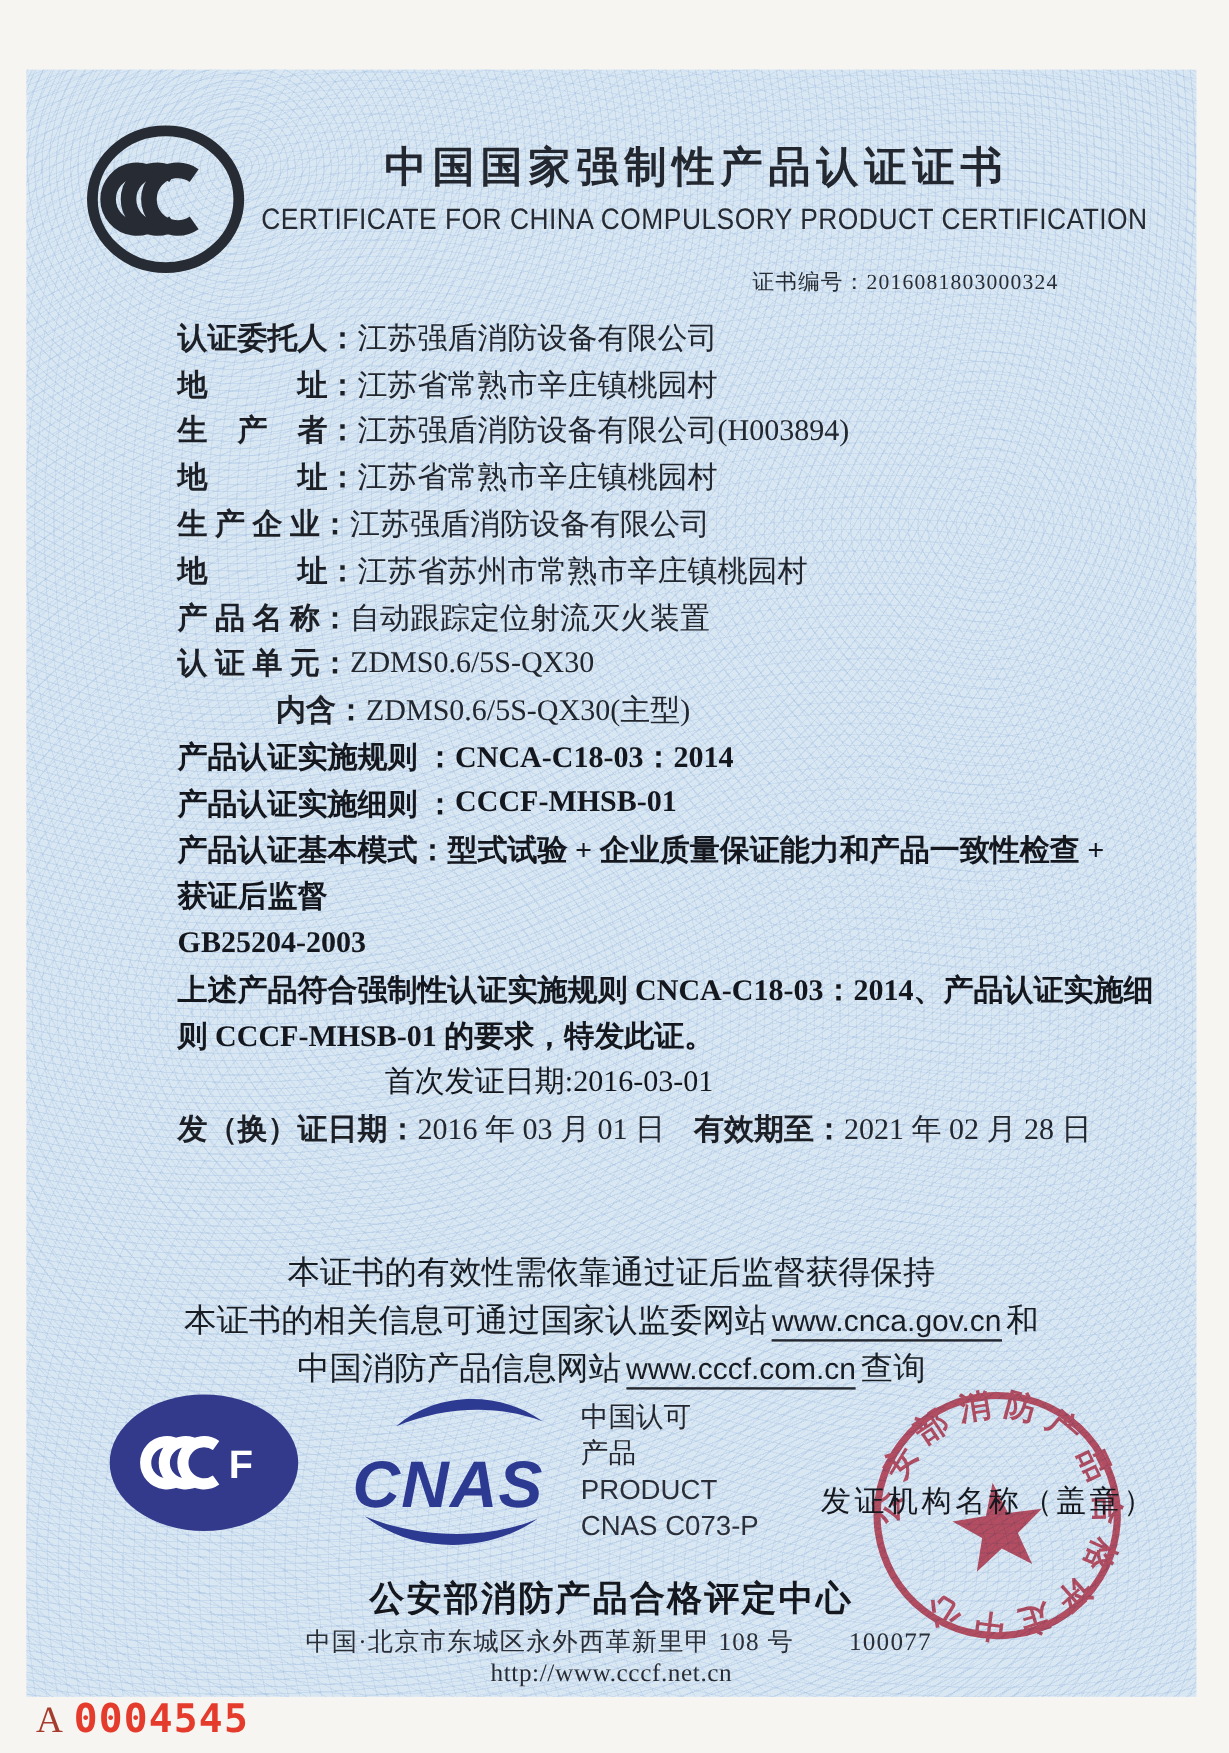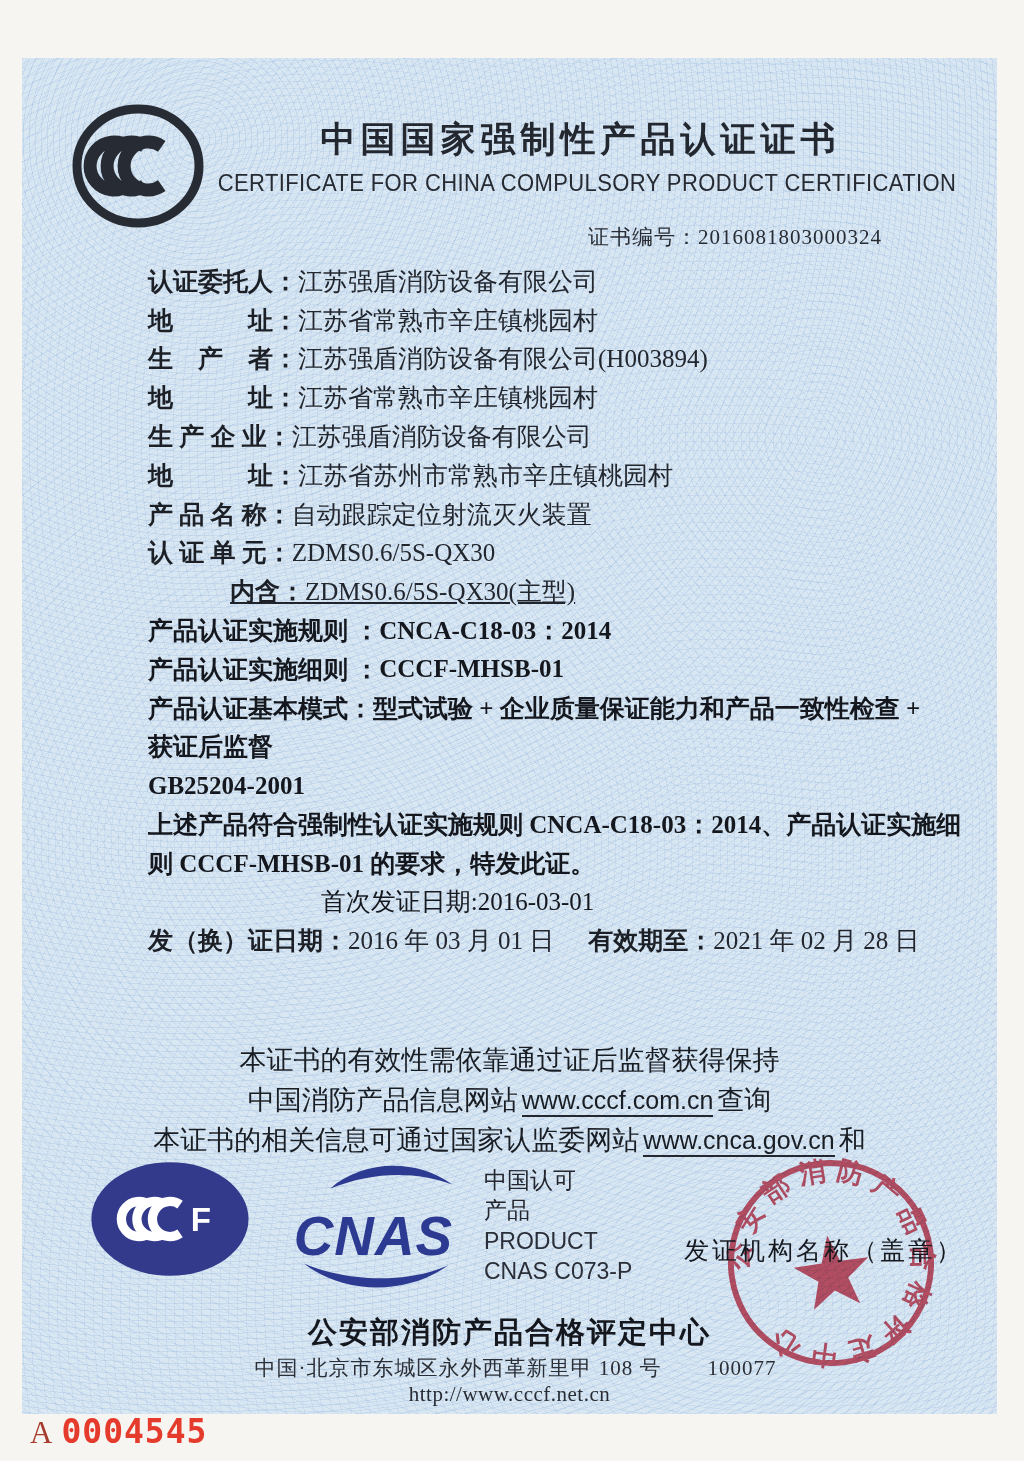--- a/index.html
+++ b/index.html
@@ -21,30 +21,30 @@
       repeating-radial-gradient(circle at 82% 28%, rgba(125,165,212,.16) 0 1px, rgba(255,255,255,0) 1px 8px),
       repeating-radial-gradient(circle at 30% 58%, rgba(125,165,212,.15) 0 1px, rgba(255,255,255,0) 1px 7px),
       repeating-radial-gradient(circle at 72% 92%, rgba(125,165,212,.15) 0 1px, rgba(255,255,255,0) 1px 9px);
   }
   .ccc-top-logo{position:absolute;left:46px;top:42px;width:140px;height:132px;}
   .title-cn{position:absolute;left:142px;right:0;top:58px;text-align:center;
     font-size:35px;font-weight:700;letter-spacing:5px;color:#23272f;}
   .title-en{position:absolute;left:155px;right:0;top:112px;text-align:center;
     font-family:"Liberation Sans","DejaVu Sans",sans-serif;font-size:22px;font-weight:400;
     letter-spacing:.4px;color:#262a32;transform:scaleY(1.12);}
-  .cert-no{position:absolute;right:115px;top:165px;font-size:21px;letter-spacing:1px;color:#262b34;}
+  .cert-no{position:absolute;right:115px;top:165px;font-size:18px;letter-spacing:1px;color:#262b34;}
   .rows{position:absolute;left:126px;right:60px;top:204px;}
   .row{height:38.8px;display:flex;align-items:center;white-space:nowrap;font-size:25px;}
   .row .lbl{font-weight:600;color:#1c2026;}
   .row.bold .lbl,.row.bold .val{font-weight:700;color:#14171d;}
   .row .val{color:#22262e;}
-  .row.indent{padding-left:82px;text-decoration:underline;}
+  .row.indent{padding-left:82px;}
   .row.center{display:block;text-align:center;line-height:38.8px;padding-right:170px;}
   .row.center .val{font-weight:400;color:#14171d;}
-  .row .gap{margin-left:34px;}
+  .row .gap{margin-left:24px;}
   .notice{position:absolute;left:0;right:0;top:982px;text-align:center;font-size:27px;color:#191d24;}
   .notice .nline{height:40px;line-height:40px;}
   .notice .url{font-family:"Liberation Sans","DejaVu Sans",sans-serif;font-size:25px;
     border-bottom:2px solid #23272f;padding-bottom:1px;margin:0 4px;}
   .cccf-logo{position:absolute;left:66px;top:1100px;width:166px;height:122px;}
   .cnas-logo{position:absolute;left:260px;top:1100px;width:192px;height:136px;}
   .accr-text{position:absolute;left:462px;top:1108px;font-size:23px;line-height:30px;color:#23262e;}
   .accr-text .en{font-family:"Liberation Sans","DejaVu Sans",sans-serif;font-size:23px;color:#2a2e38;}
   .issuer-caption{position:absolute;left:662px;top:1176px;z-index:3;font-size:25px;
     letter-spacing:3px;color:#15181e;}
@@ -134,44 +134,44 @@
           <span class="val">CCCF-MHSB-01</span>
         </div>
         <div class="row field bold">
           <span class="lbl">产品认证基本模式：</span>
           <span class="val">型式试验 + 企业质量保证能力和产品一致性检查 +</span>
         </div>
         <div class="row cont bold">
           <span class="val">获证后监督</span>
         </div>
         <div class="row field bold">
-          <span class="val">GB25204-2001</span>
+          <span class="val">GB25204-2003</span>
         </div>
         <div class="row cont bold">
           <span class="val">上述产品符合强制性认证实施规则 CNCA-C18-03：2014、产品认证实施细</span>
         </div>
         <div class="row cont bold">
           <span class="val">则 CCCF-MHSB-01 的要求，特发此证。</span>
         </div>
         <div class="row center"><span class="val">首次发证日期:2016-03-01</span></div>
         <div class="row dates">
           <span class="lbl">发（换）证日期：</span>
           <span class="val">2016 年 03 月 01 日</span>
           <span class="lbl gap">有效期至：</span>
           <span class="val">2021 年 02 月 28 日</span>
         </div>
       </div>
 
     <div class="notice">
       <div class="nline">本证书的有效性需依靠通过证后监督获得保持</div>
       <div class="nline">
-        <span>中国消防产品信息网站</span><span class="url">www.cccf.com.cn</span><span>查询</span>
+        <span>本证书的相关信息可通过国家认监委网站</span><span class="url">www.cnca.gov.cn</span><span>和</span>
       </div>
       <div class="nline">
-        <span>本证书的相关信息可通过国家认监委网站</span><span class="url">www.cnca.gov.cn</span><span>和</span>
+        <span>中国消防产品信息网站</span><span class="url">www.cccf.com.cn</span><span>查询</span>
       </div>
     </div>
 
     <svg class="cccf-logo" viewBox="0 0 160 118">
       <defs>
         <path id="cArcS" d="M9.8 -13.9 A 17 17 0 1 0 9.8 13.9" fill="none"></path>
       </defs>
       <ellipse cx="79" cy="59" rx="76" ry="55" fill="#333a8c"></ellipse>
       <g stroke="#ffffff" stroke-width="9" fill="none">
         <use href="#cArcS" x="49" y="59"></use>

